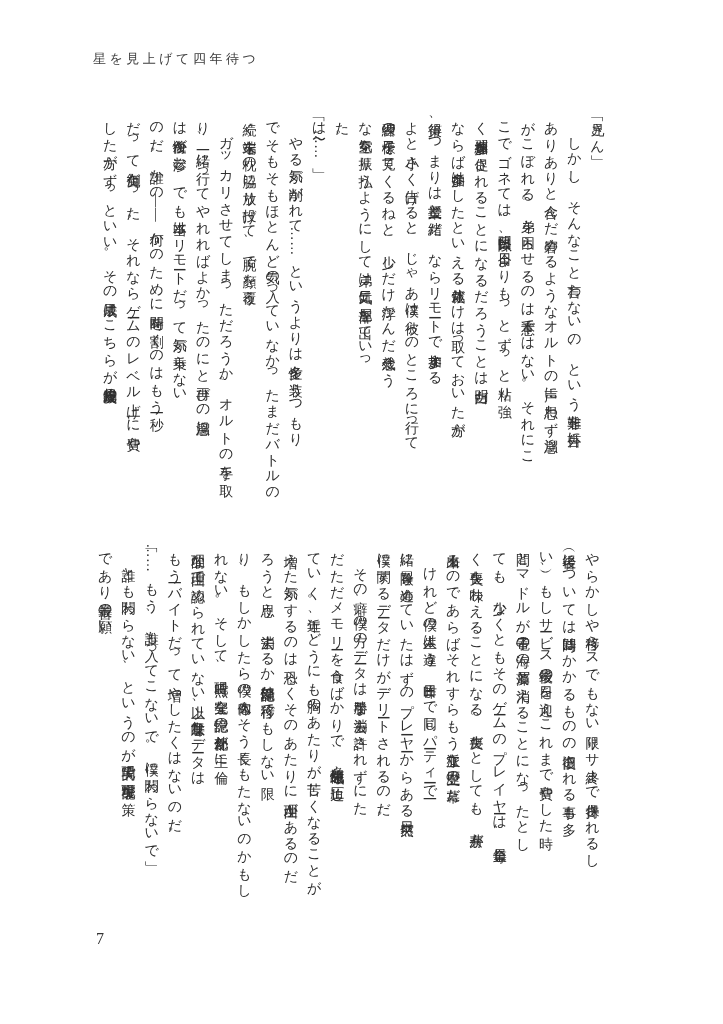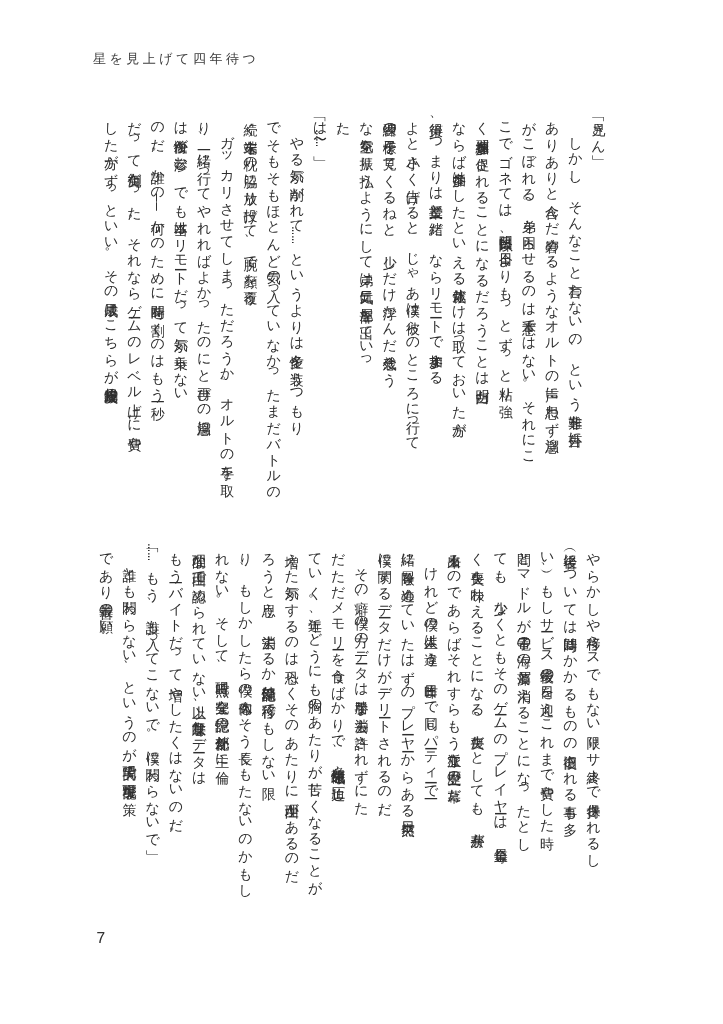--- a/index.html
+++ b/index.html
@@ -6,21 +6,21 @@
     margin: 0;
     padding: 0;
     background: #ffffff;
   }
   .page {
     position: relative;
     width: 723px;
     height: 1024px;
     background: #ffffff;
     overflow: hidden;
-    font-family: Liberation Mono, monospace;
+    font-family: Liberation Serif, serif;
     color: #2e2e2e;
   }
   .running-title {
     position: absolute;
     left: 93px;
     top: 50px;
     font-size: 13px;
     letter-spacing: 3.5px;
     color: #3c3c3c;
     white-space: nowrap;

